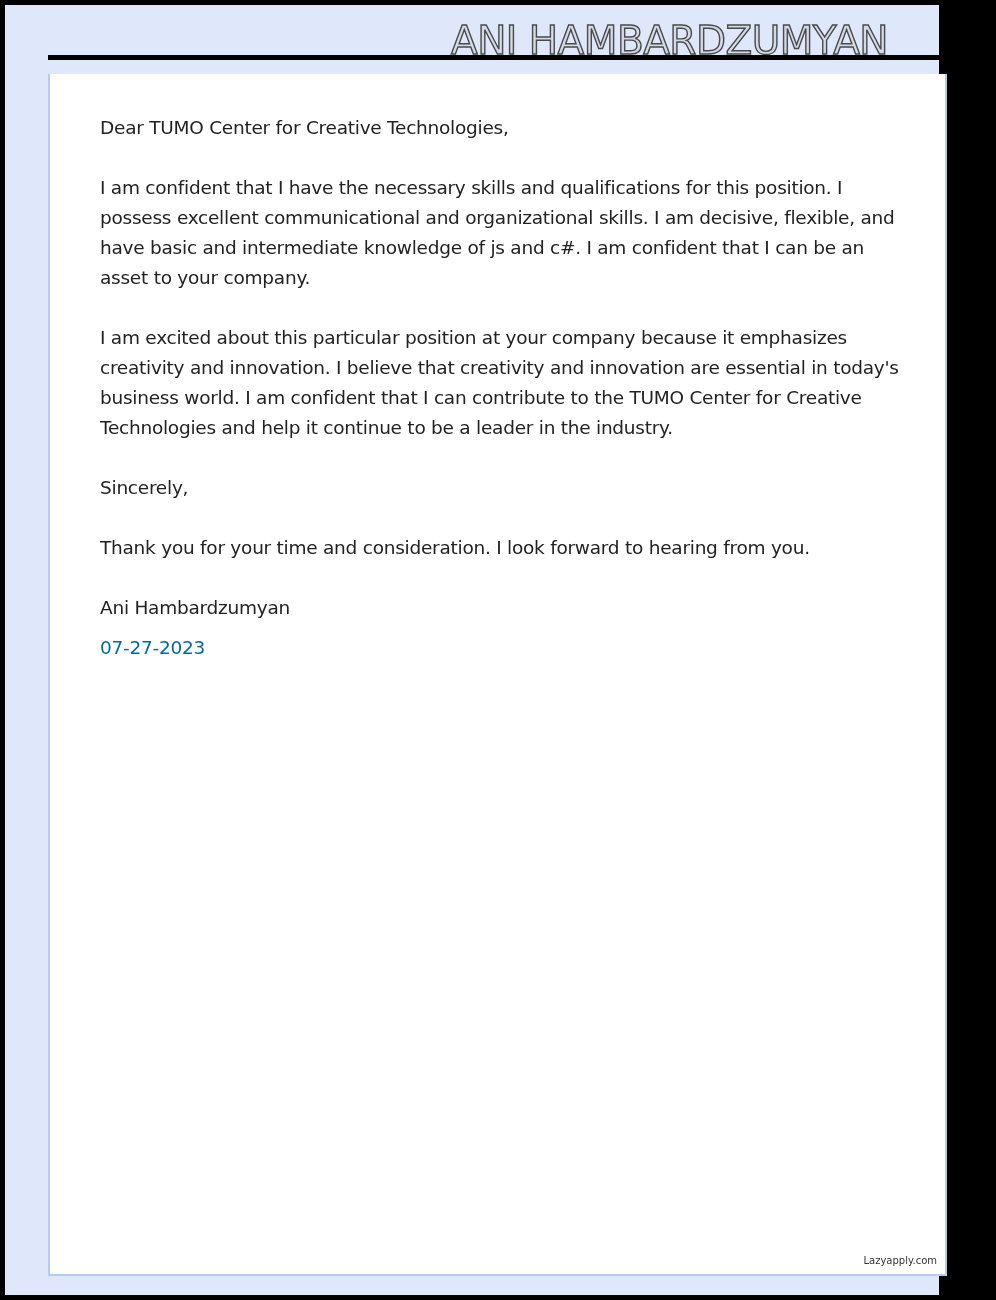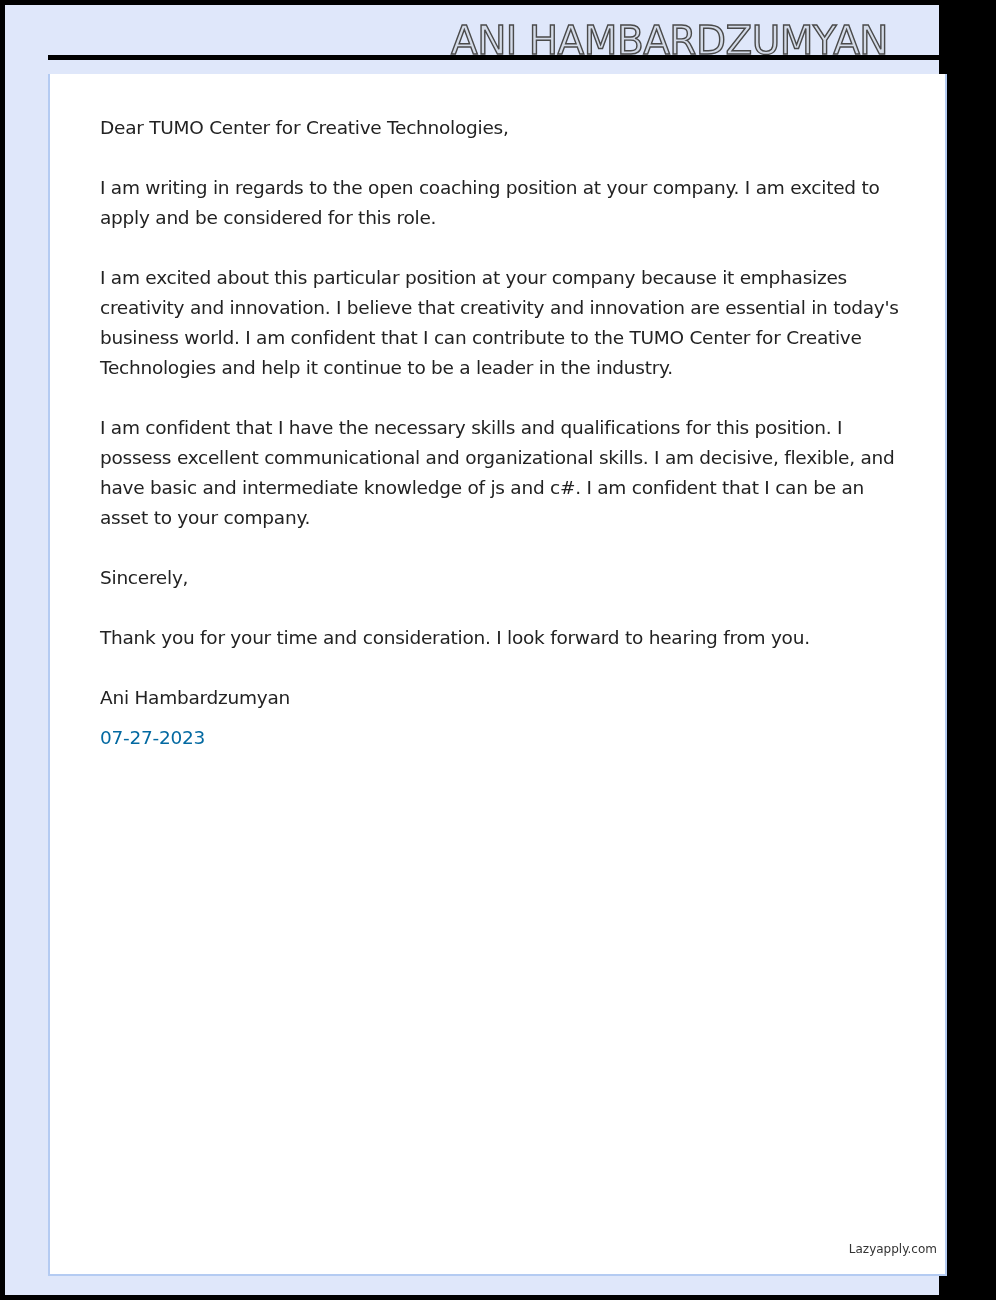--- a/index.html
+++ b/index.html
@@ -50,39 +50,38 @@
     font-size: 18.5px;
     line-height: 30px;
     color: #222;
     letter-spacing: -0.25px;
   }
   .letter p { margin: 0 0 30px 0; }
   .letter p.signature { margin-bottom: 10px; }
   .letter .date { color: #0369a1; margin: 0; }
   .footer-brand {
     position: absolute;
-    right: 8px; bottom: 16px;
-    font-size: 12px;
+    right: 8px; bottom: 4px;
+    font-size: 10px;
     color: #333;
     line-height: 18px;
   }
 </style>
 </head>
 <body>
 
 <div class="frame">
   <div class="name-heading">ANI HAMBARDZUMYAN</div>
   <div class="header-bar"></div>
 
   <div class="card">
     <div class="letter">
       <p>Dear TUMO Center for Creative Technologies,</p>
-      <p>I am writing in regards to the open coaching position at your company. I am excited to apply and be considered for this role.</p>
+      <p>I am confident that I have the necessary skills and qualifications for this position. I possess excellent communicational and organizational skills. I am decisive, flexible, and have basic and intermediate knowledge of js and c#. I am confident that I can be an asset to your company.</p>
       <p>I am excited about this particular position at your company because it emphasizes creativity and innovation. I believe that creativity and innovation are essential in today's business world. I am confident that I can contribute to the TUMO Center for Creative Technologies and help it continue to be a leader in the industry.</p>
-      <p>I am confident that I have the necessary skills and qualifications for this position. I possess excellent communicational and organizational skills. I am decisive, flexible, and have basic and intermediate knowledge of js and c#. I am confident that I can be an asset to your company.</p>
       <p>Sincerely,</p>
       <p>Thank you for your time and consideration. I look forward to hearing from you.</p>
       <p class="signature">Ani Hambardzumyan</p>
       <p class="date">07-27-2023</p>
     </div>
     <div class="footer-brand">Lazyapply.com</div>
   </div>
 </div>
 
 </body></html>

